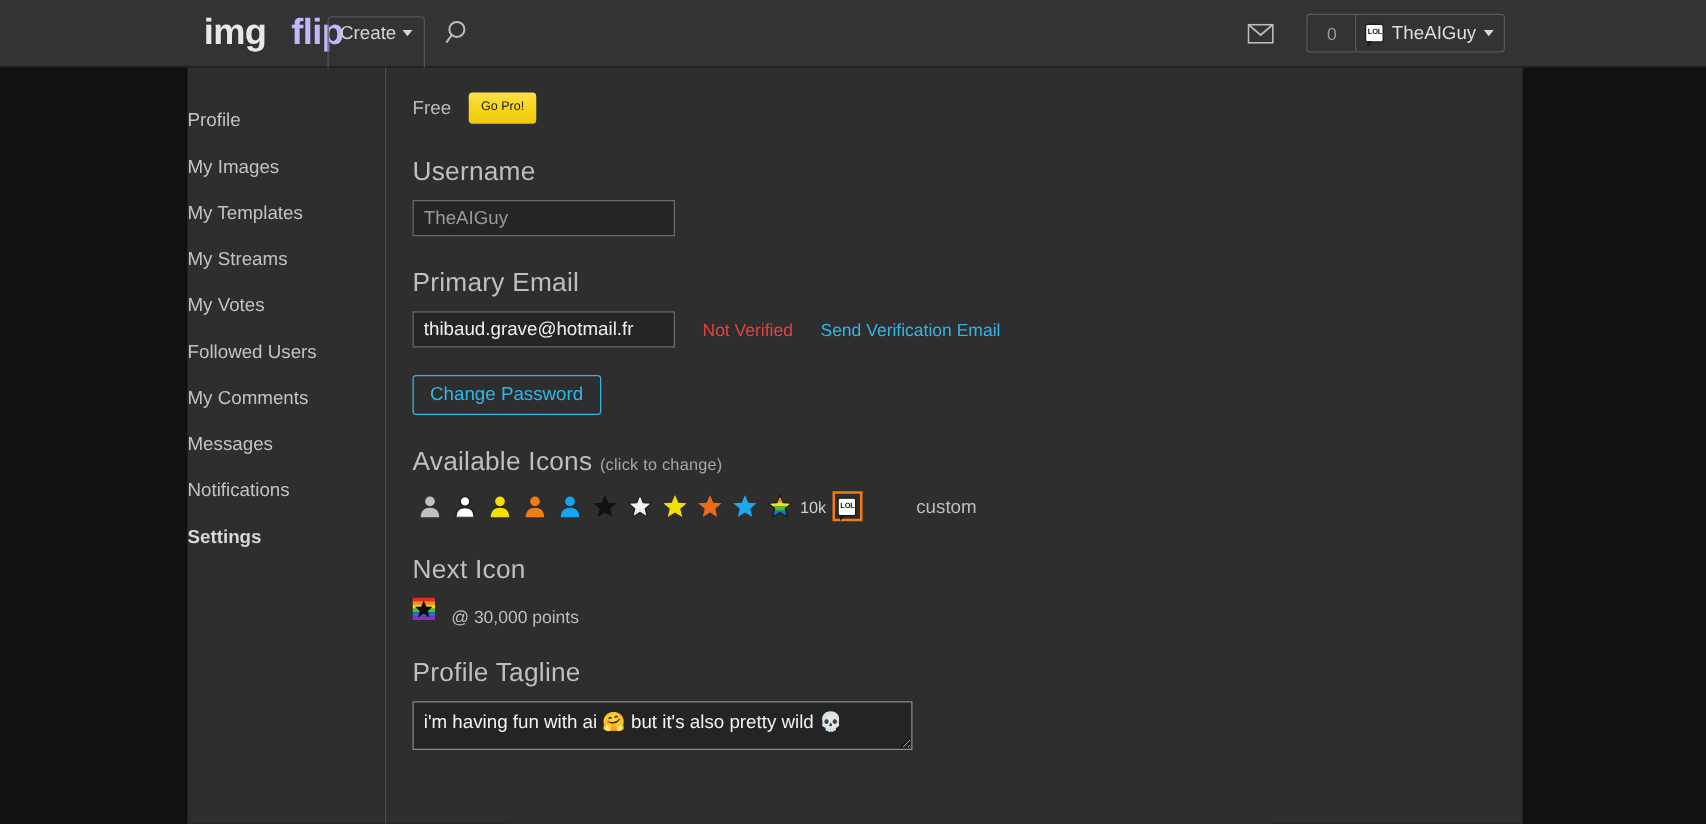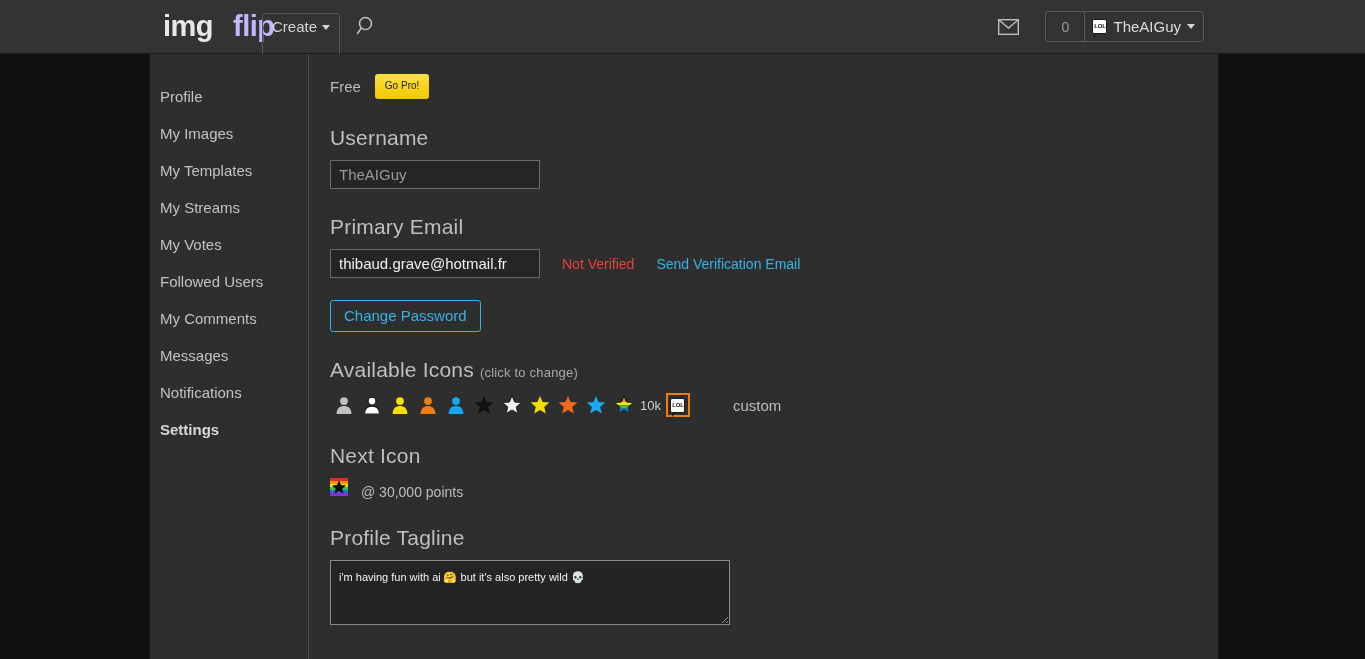--- a/index.html
+++ b/index.html
@@ -163,21 +163,21 @@
     position: absolute;
     left: 0; top: 0;
     width: 159px;
     height: 605px;
     border-right: 1px solid #4a4a4a;
     box-sizing: border-box;
     padding-top: 24px;
   }
   .side-item {
     display: block;
-    padding: 0 0 0 10px;
+    padding: 0 0 0 0;
     height: 37px;
     line-height: 37px;
     font-size: 15px;
     color: #c2c2c2;
     text-decoration: none;
     cursor: pointer;
     white-space: nowrap;
   }
   .side-item.active {
     font-weight: bold;
@@ -308,25 +308,25 @@
     display: flex;
     align-items: flex-end;
     gap: 13px;
     margin-top: 4px;
   }
   .nexticon-txt { font-size: 14px; color: #bdbdbd; }
 
   .tagline {
     box-sizing: border-box;
     width: 400px;
-    height: 65px;
+    height: 39px;
     background: #242424;
     border: 1px solid #8a8a8a;
     color: #f2f2f2;
-    font-size: 11px;
+    font-size: 15px;
     font-family: "Liberation Sans", sans-serif;
     padding: 6px 8px;
     resize: both;
     outline: none;
     overflow: hidden;
     line-height: 20px;
   }
 </style>
 </head>
 <body>

